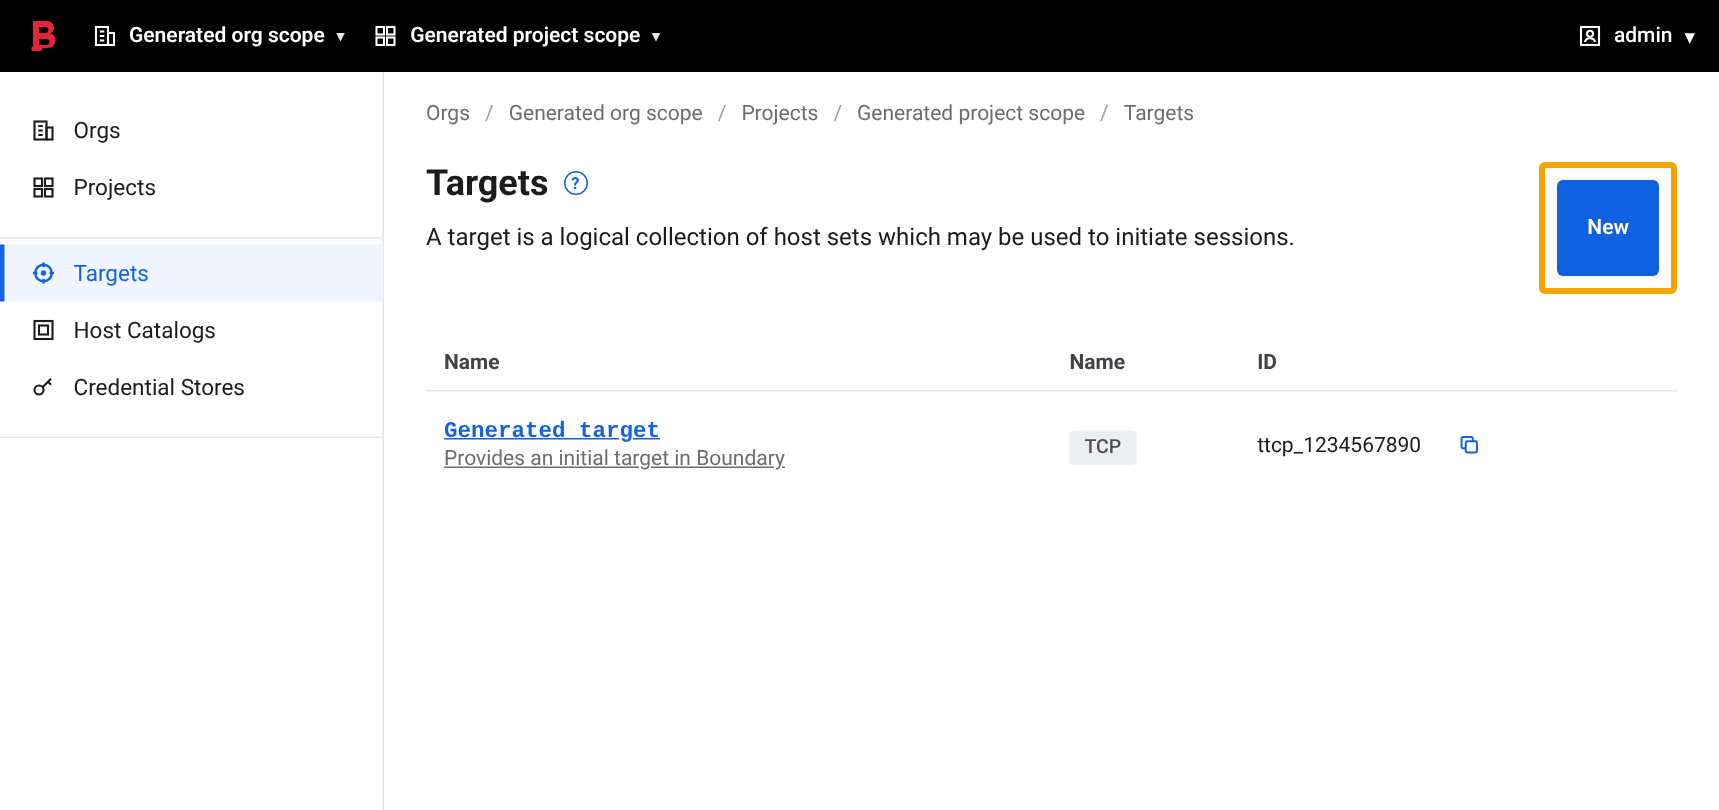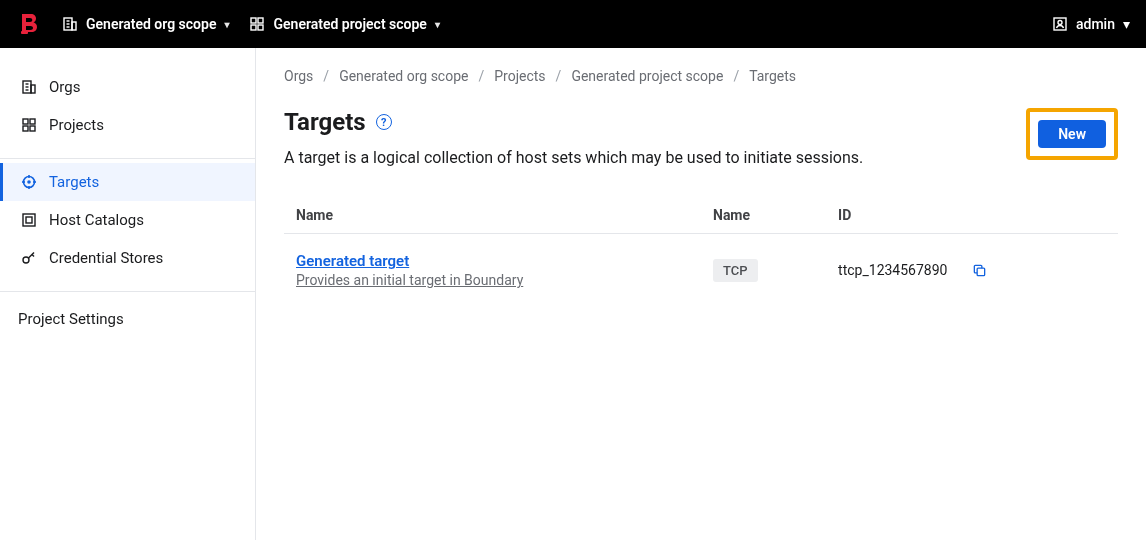--- a/index.html
+++ b/index.html
@@ -31,28 +31,28 @@
     .crumb-sep { color: #9aa0a8; }
 
     .page-header-row { display: flex; align-items: flex-start; justify-content: space-between; margin-top: 24px; gap: 20px; }
     .page-title-wrap { max-width: 640px; }
     .page-title { font-size: 24px; font-weight: 700; display: flex; align-items: center; gap: 10px; }
     .help-icon { width: 16px; height: 16px; border: 1.5px solid #1363df; border-radius: 50%; color: #1363df; font-size: 11px; display: inline-flex; align-items: center; justify-content: center; font-weight: 700; }
     .page-desc { font-size: 16px; color: #1b1c1e; margin-top: 10px; line-height: 1.45; }
 
     
     .new-btn-highlight { padding: 8px; border: 4px solid #f5a500; border-radius: 4px; }
-    .btn-primary { background: #1060e0; color: #fff; font-size: 14px; font-weight: 600; border: none; padding: 6px 20px; border-radius: 4px; cursor: pointer; }
+    .btn-primary { background: #1060e0; color: #fff; font-size: 14px; font-weight: 600; border: none; padding: 24px 20px; border-radius: 4px; cursor: pointer; }
 
     
     .table { width: 100%; margin-top: 28px; border-collapse: collapse; }
     .th { text-align: left; font-size: 14px; font-weight: 700; color: #424346; padding: 10px 12px; }
     .table tbody tr { border-top: 1px solid #e4e6ea; }
     .td { padding: 18px 12px; vertical-align: middle; font-size: 15px; }
-    .target-name { color: #1363df; font-weight: 600; text-decoration: underline; cursor: pointer; }
+    .target-name { color: #1363df; font-weight: 600; text-decoration: underline; cursor: pointer; font-family: Liberation Mono, monospace; }
     .target-desc { color: #6a6d73; font-size: 14px; margin-top: 2px; text-decoration: underline; }
     .type-badge { background: #edeef0; color: #4d4f53; font-size: 13px; padding: 4px 10px; border-radius: 3px; font-weight: 500; }
     .id-cell { font-family: ui-monospace, SFMono-Regular, Menlo, monospace; font-size: 14px; display: flex; align-items: center; gap: 25px; }
     .copy-icon { color: #1363df; cursor: pointer; display: inline-flex; }
 
     svg { display: block; }
   </style>
 </head>
 <body>
 
@@ -159,23 +159,20 @@
           <svg width="16" height="16" viewBox="0 0 16 16" fill="none" stroke="currentColor" stroke-width="1.4">
               <circle cx="5" cy="10" r="3"></circle>
               <path d="M7.5 8L13 2.5"></path>
               <path d="M11 4.5l2 2"></path>
             </svg>
         </span>
         <span>Credential Stores</span>
       </div>
     </div>
     <div class="nav-sep"></div>
-    <div class="nav-settings">
-      <span>Project Settings</span>
-    </div>
   </div>
 
   <div class="main">
     <div class="crumbs">
       <span class="crumb">Orgs</span>
       <span class="crumb-sep">/</span>
       <span class="crumb">Generated org scope</span>
       <span class="crumb-sep">/</span>
       <span class="crumb">Projects</span>
       <span class="crumb-sep">/</span>

